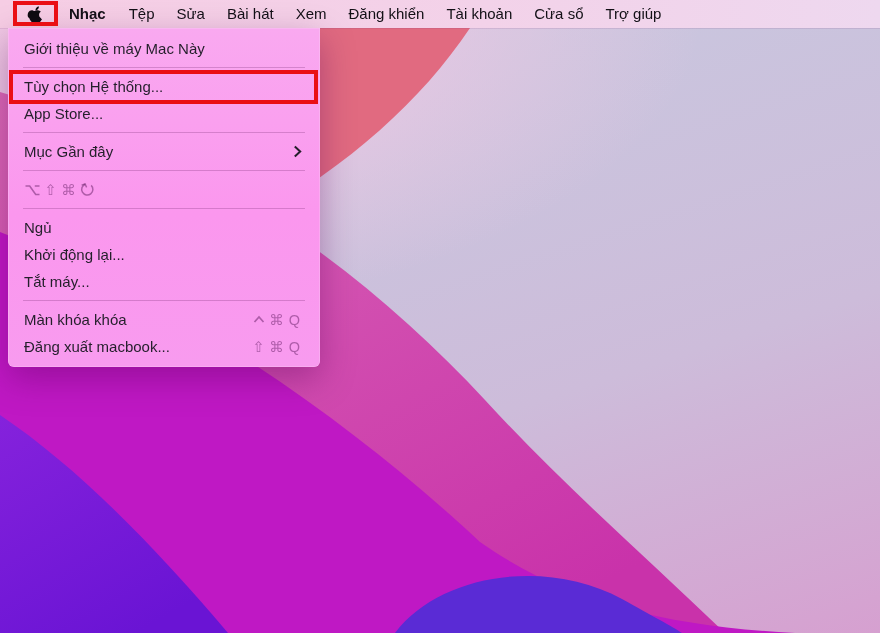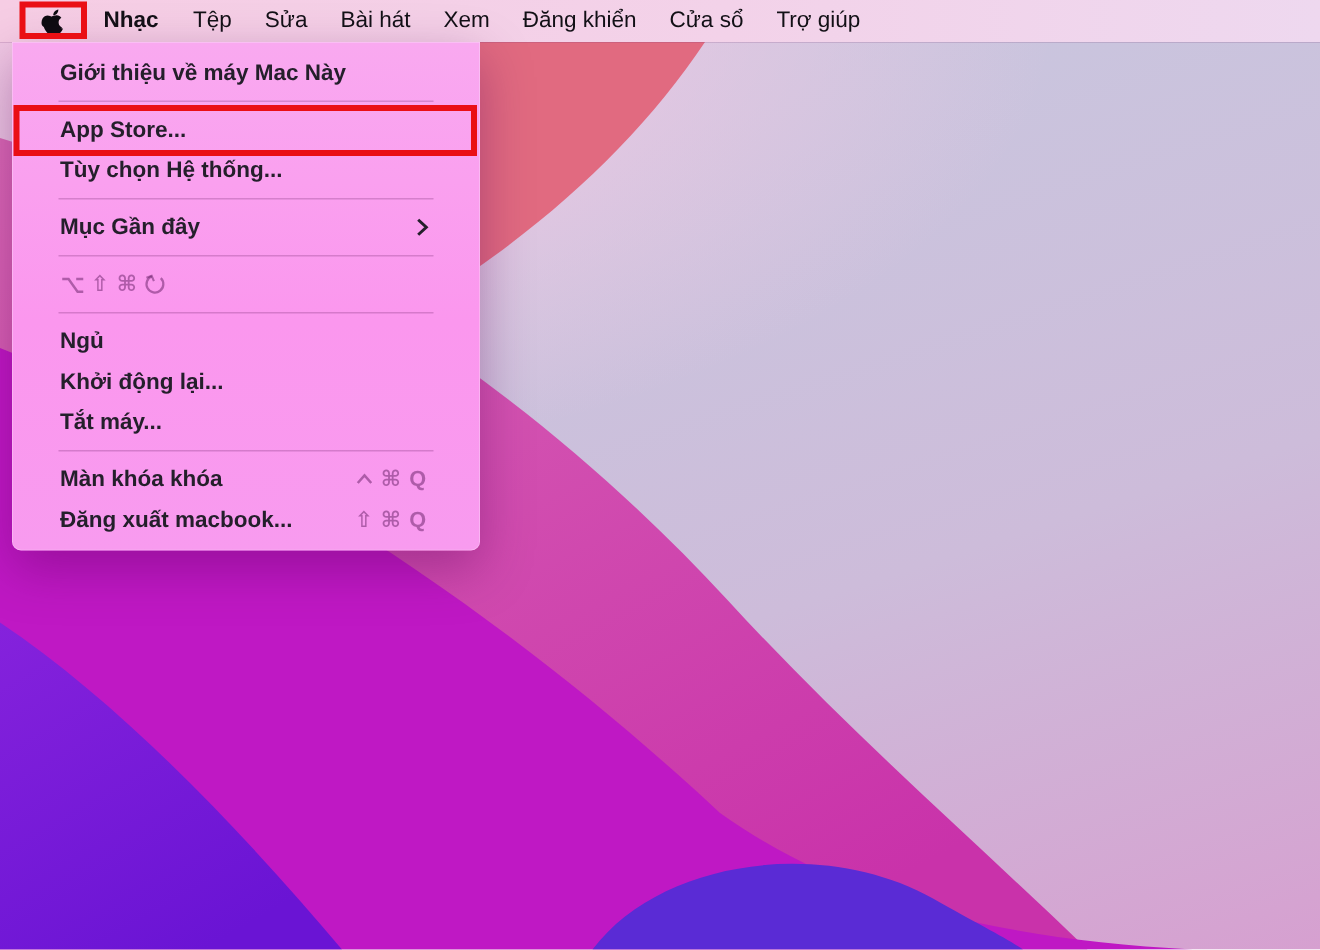--- a/index.html
+++ b/index.html
@@ -20,26 +20,25 @@
   .mb-apple{
     width:44px;height:28px;display:flex;align-items:center;justify-content:center;
     flex:0 0 auto;margin-left:13px;
   }
   .mb-item{
     padding:0 11px;font-size:15px;color:#121016;line-height:28px;white-space:nowrap;
   }
   .mb-item.bold{font-weight:bold;padding:0 12px;}
   
   .menu-panel{
-    position:absolute;left:8px;top:28px;width:280px;z-index:6;
+    position:absolute;left:8px;top:28px;width:312px;z-index:6;
     background:linear-gradient(180deg,#f9a9f0 0%,#fb97ee 55%,#f89bef 100%);
     border-radius:0 0 6px 6px;
     box-shadow:0 12px 34px rgba(90,0,90,.38),0 0 0 .5px rgba(255,255,255,.35) inset;
-    padding:7px 16px;
-    font-weight:bold;
+    padding:7px 0;
   }
   .mi{
     height:27px;display:flex;align-items:center;
     padding:0 18px 0 16px;font-size:15px;color:#241f2b;white-space:nowrap;
   }
   .mi .lbl{flex:1 1 auto;}
   .mi .accessory{display:flex;align-items:center;gap:3px;color:rgba(100,30,100,.50);font-size:14.5px;}
   .mi .accessory .k{min-width:15px;text-align:center;letter-spacing:0;}
   .mi .accessory svg{display:block;}
   .sep{height:1px;background:rgba(110,35,105,.26);margin:5px 15px;}
@@ -91,35 +90,36 @@
       <path fill="#0d0b10" d="M150.37 145.25c-2.45 5.66-5.35 10.87-8.71 15.66-4.58 6.53-8.33 11.05-11.22 13.56-4.48 4.12-9.28 6.23-14.42 6.35-3.69 0-8.14-1.05-13.32-3.18-5.2-2.12-9.97-3.17-14.34-3.17-4.58 0-9.49 1.05-14.75 3.17-5.26 2.13-9.5 3.24-12.74 3.35-4.93.21-9.84-1.96-14.75-6.52-3.13-2.73-7.04-7.41-11.73-14.04-5.03-7.08-9.17-15.29-12.41-24.65C8.5 125.67 6.76 115.88 6.76 106.4c0-10.86 2.35-20.22 7.05-28.07 3.69-6.3 8.6-11.27 14.75-14.92s12.79-5.51 19.95-5.63c3.92 0 9.05 1.21 15.43 3.59 6.36 2.39 10.45 3.6 12.24 3.6 1.34 0 5.88-1.42 13.57-4.24 7.27-2.62 13.41-3.7 18.44-3.28 13.63 1.1 23.87 6.47 30.68 16.15-12.19 7.39-18.22 17.73-18.1 31 .11 10.34 3.86 18.94 11.23 25.77 3.34 3.17 7.07 5.62 11.22 7.36-.9 2.61-1.85 5.11-2.86 7.52zM119.11 22.24c0 8.1-2.96 15.67-8.86 22.67-7.12 8.32-15.73 13.13-25.07 12.37a25.2 25.2 0 0 1-.19-3.07c0-7.78 3.39-16.1 9.4-22.91 3-3.45 6.82-6.31 11.45-8.6 4.62-2.25 8.99-3.5 13.1-3.74.12 1.1.17 2.19.17 3.28z"></path>
     </svg>
   </div>
   <div style="display:flex;align-items:center;">
       <div class="mb-item bold">Nhạc</div>
       <div class="mb-item">Tệp</div>
       <div class="mb-item">Sửa</div>
       <div class="mb-item">Bài hát</div>
       <div class="mb-item">Xem</div>
       <div class="mb-item">Đăng khiển</div>
+      <div class="mb-item">Tài khoản</div>
       <div class="mb-item">Cửa sổ</div>
       <div class="mb-item">Trợ giúp</div>
     </div>
 </div>
 
 <div class="menu-panel">
     <div class="mi">
       <span class="lbl">Giới thiệu về máy Mac Này</span>
     </div>
     <div class="sep"></div>
     <div class="mi">
-      <span class="lbl">App Store...</span>
+      <span class="lbl">Tùy chọn Hệ thống...</span>
     </div>
     <div class="mi">
-      <span class="lbl">Tùy chọn Hệ thống...</span>
+      <span class="lbl">App Store...</span>
     </div>
     <div class="sep"></div>
     <div class="mi">
       <span class="lbl">Mục Gần đây</span>
       <span class="accessory">
         <svg width="9" height="13" viewBox="0 0 9 13">
           <path d="M1.8 1.5 L7.2 6.5 L1.8 11.5" fill="none" stroke="#241f2b" stroke-width="2"></path>
         </svg>
       </span>
     </div>

